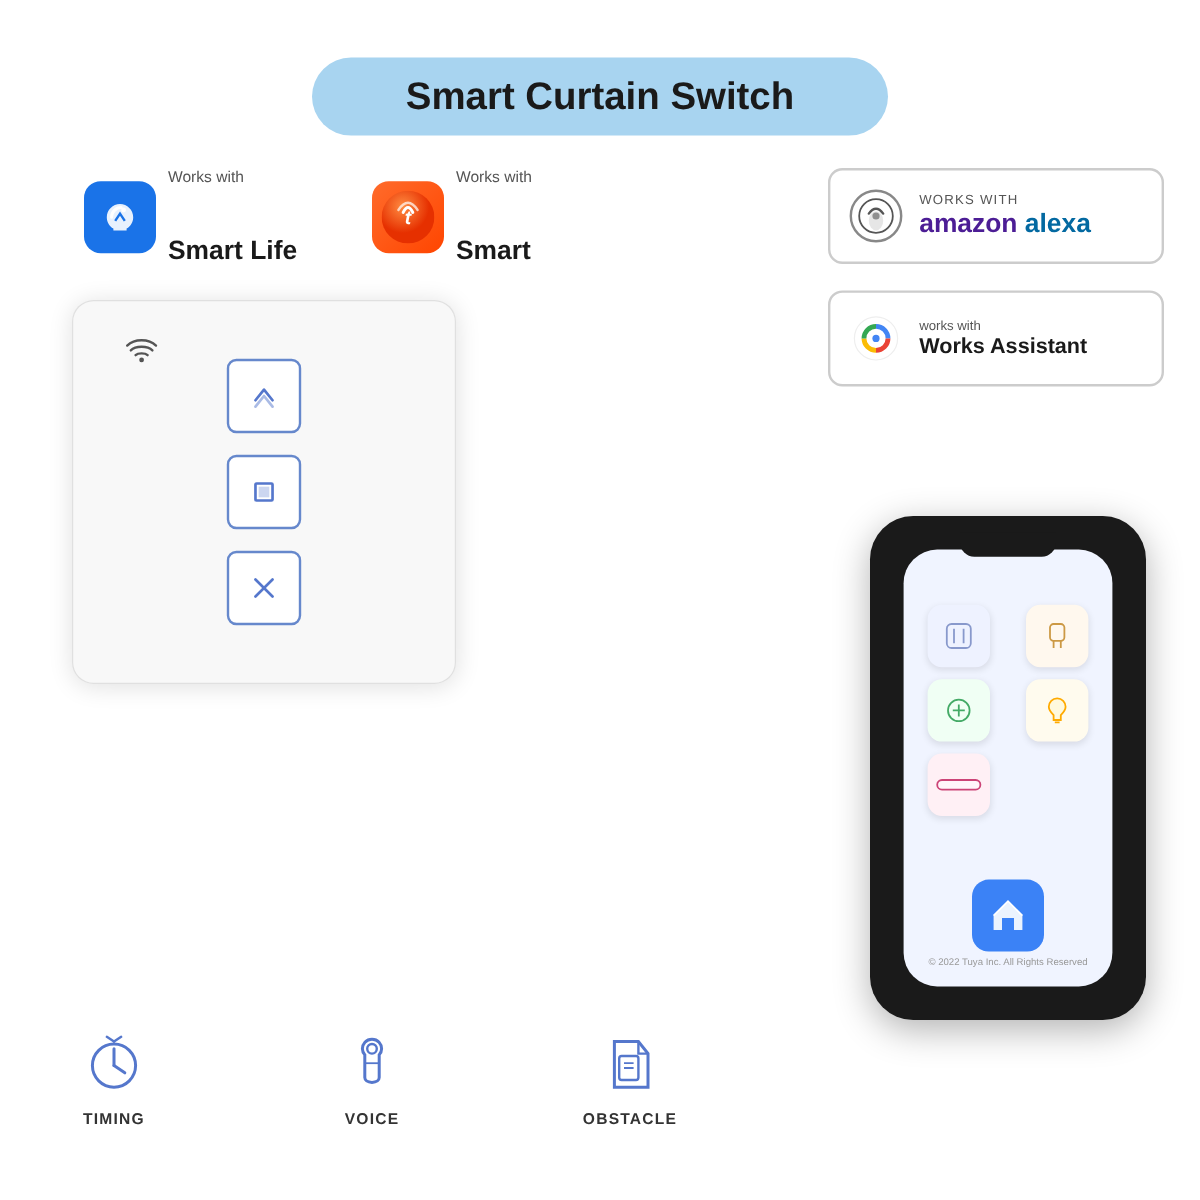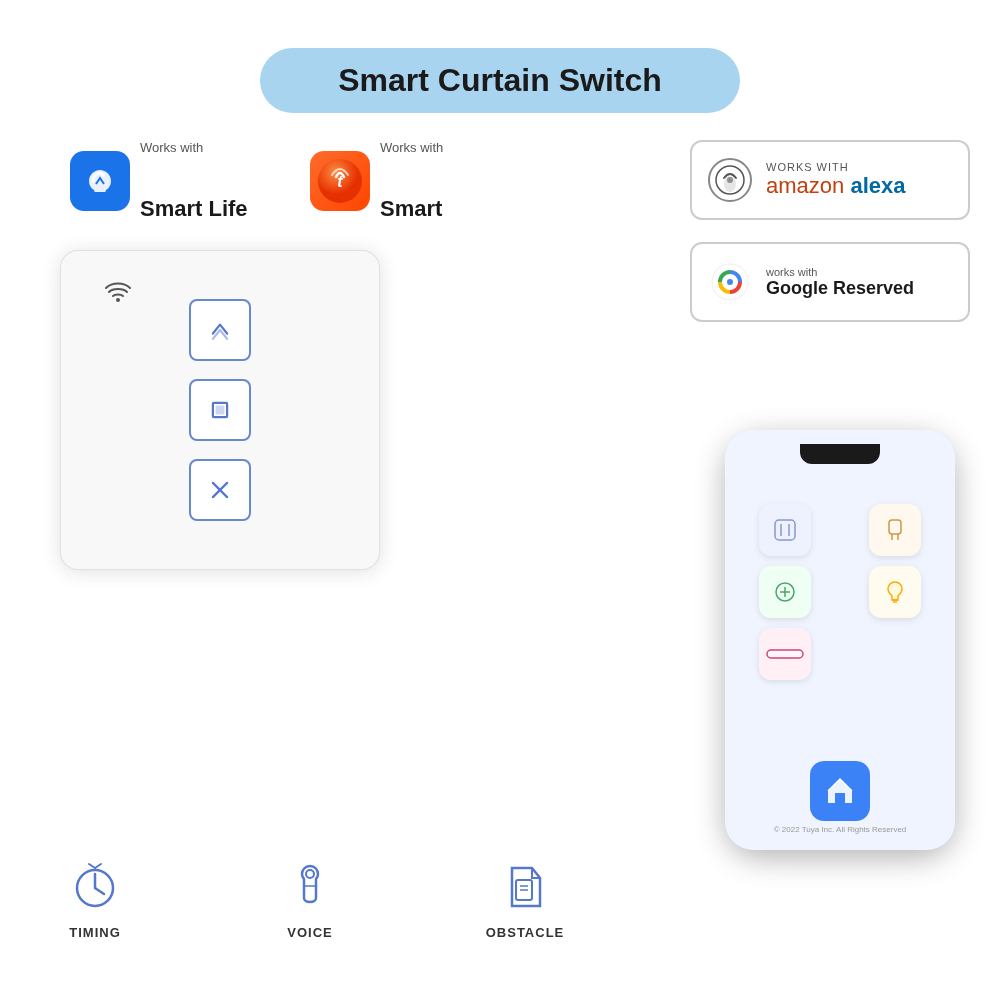--- a/index.html
+++ b/index.html
@@ -124,22 +124,22 @@
       color: #555;
       text-transform: uppercase;
       letter-spacing: 1px;
     }
     .alexa-brand {
       font-size: 22px;
       color: #1a1a1a;
       font-weight: normal;
     }
     .alexa-brand span {
-      color: #c2410c;
-      font-weight: normal;
+      color: #4c1d95;
+      font-weight: bold;
     }
 
     
     .google-badge {
       position: absolute;
       top: 242px;
       right: 30px;
       width: 280px;
       height: 80px;
       border: 2px solid #ccc;
@@ -217,21 +217,21 @@
       top: 430px;
       right: 30px;
       width: 260px;
     }
     .phone-mockup {
       width: 230px;
       height: 420px;
       background: #1a1a1a;
       border-radius: 36px;
       margin: 0 auto;
-      padding: 0;
+      padding: 28px;
       box-shadow: 0 8px 30px rgba(0,0,0,0.3);
       position: relative;
     }
     .phone-screen {
       width: 100%;
       height: 100%;
       background: #f0f4ff;
       border-radius: 28px;
       overflow: hidden;
       display: flex;
@@ -390,21 +390,21 @@
       <path d="M20 10 A10 10 0 0 1 30 20" stroke="#4285f4" stroke-width="4" fill="none"></path>
       <path d="M30 20 A10 10 0 0 1 20 30" stroke="#ea4335" stroke-width="4" fill="none"></path>
       <path d="M20 30 A10 10 0 0 1 10 20" stroke="#fbbc05" stroke-width="4" fill="none"></path>
       <path d="M10 20 A10 10 0 0 1 20 10" stroke="#34a853" stroke-width="4" fill="none"></path>
       <circle cx="20" cy="20" r="5" fill="white"></circle>
       <circle cx="20" cy="20" r="3" fill="#4285f4"></circle>
     </svg>
   </div>
   <div class="google-text-block">
     <span class="google-works-with">works with</span>
-    <span class="google-brand">Google Reserved</span>
+    <span class="google-brand">Works Assistant</span>
   </div>
 </div>
 
 <div class="switch-panel">
   <div class="wifi-indicator">
     <svg width="28" height="22" viewBox="0 0 28 22" fill="none">
       <path d="M2 8 C8 2 20 2 26 8" stroke="#555" stroke-width="2" stroke-linecap="round" fill="none"></path>
       <path d="M5 12 C9 8 19 8 23 12" stroke="#555" stroke-width="2" stroke-linecap="round" fill="none"></path>
       <path d="M9 16 C11 14 17 14 19 16" stroke="#555" stroke-width="2" stroke-linecap="round" fill="none"></path>
       <circle cx="14" cy="20" r="2" fill="#555"></circle>

